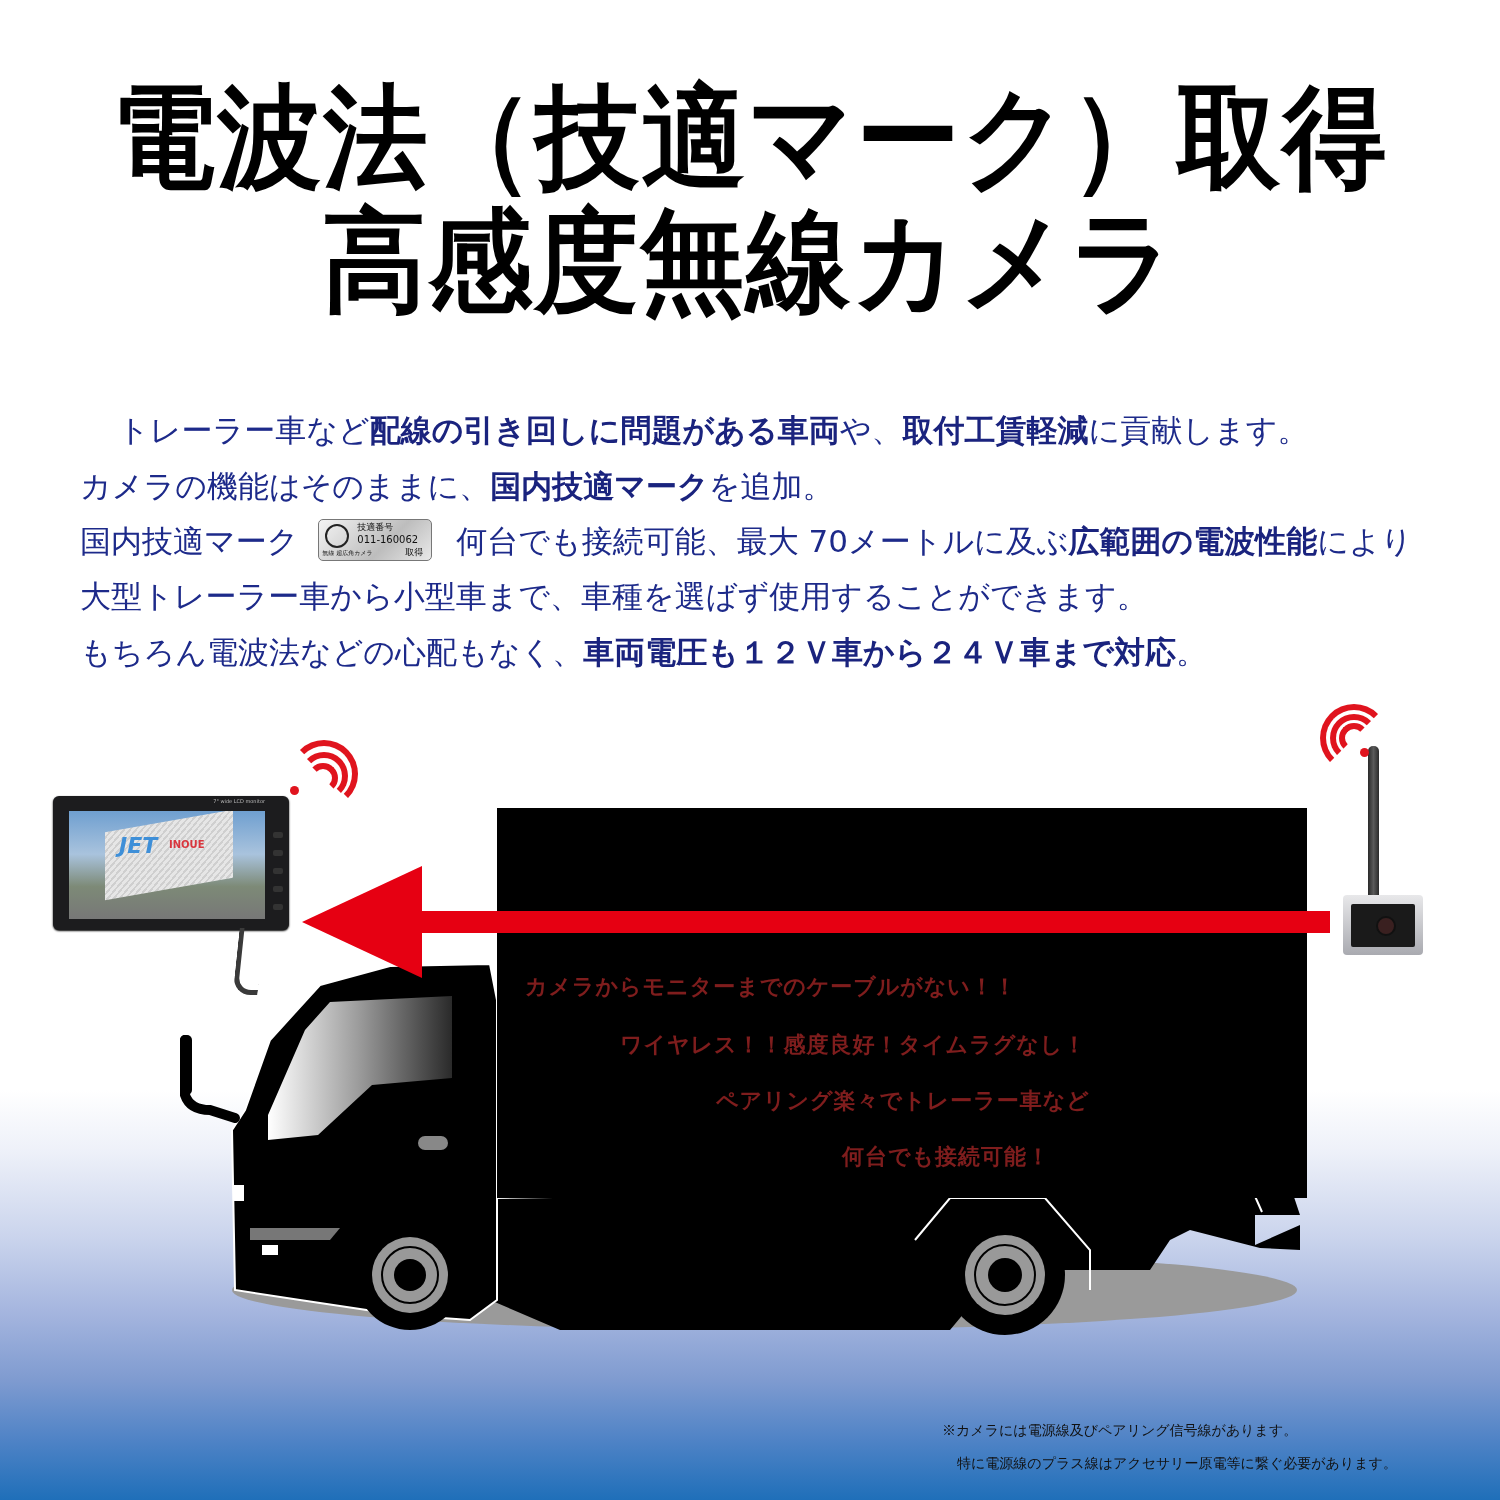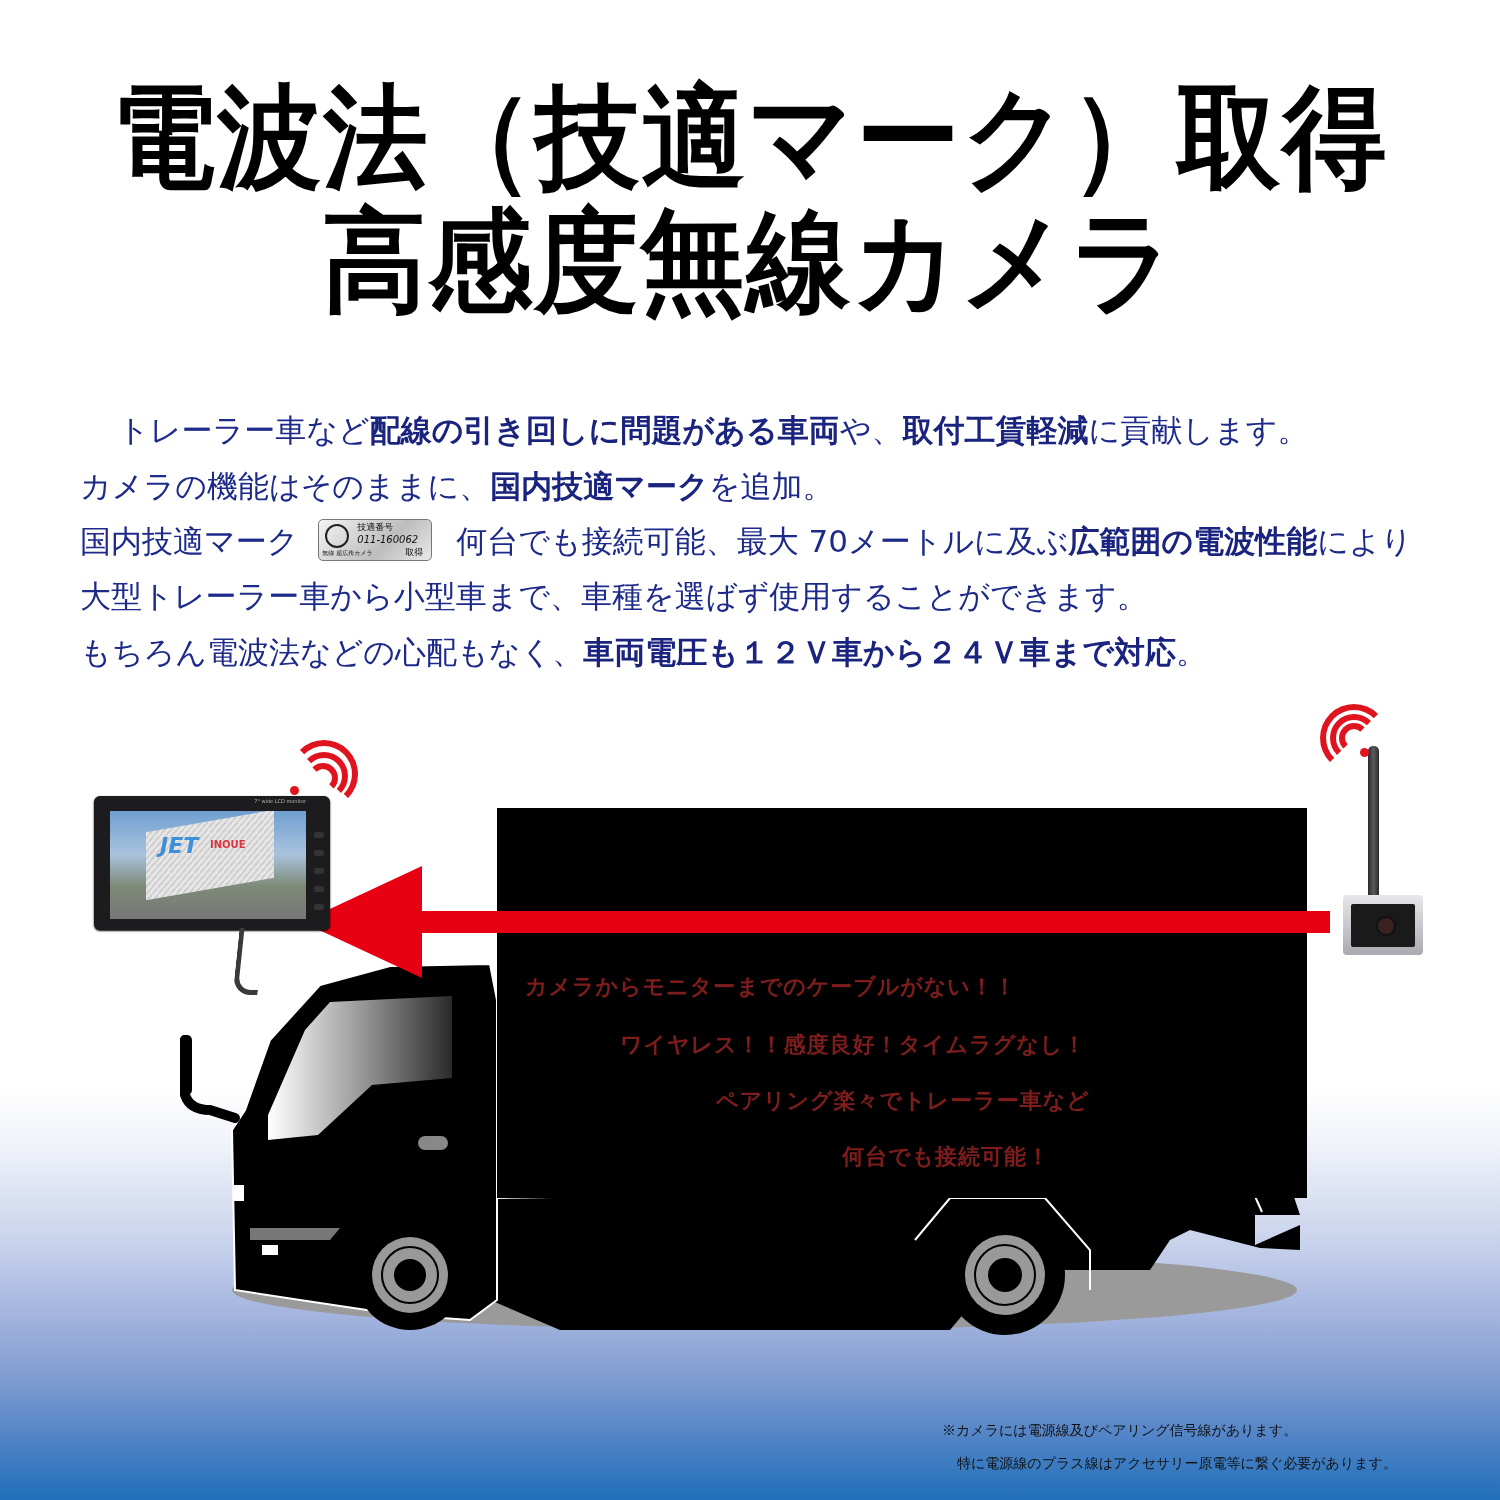--- a/index.html
+++ b/index.html
@@ -27,35 +27,35 @@
   .l-4 { top:624px; }
 
   .mark-badge {
     display:inline-block; vertical-align:middle; width:112px; height:40px; margin:1px 14px 0 10px;
     border:1px solid #777; border-radius:5px;
     background:linear-gradient(135deg,#f4f4f4,#bdbdbd 60%,#e9e9e9);
     position:relative; top:-4px;
   }
   .mark-badge .circ { position:absolute; left:6px; top:4px; width:20px; height:20px; border:2px solid #222; border-radius:50%; }
   .mark-badge .t1 { position:absolute; left:38px; top:2px; font-size:9px; color:#111; line-height:10px; }
-  .mark-badge .t2 { position:absolute; left:38px; top:14px; font-size:10px; color:#111; line-height:11px;font-style:italic; }
+  .mark-badge .t2 { position:absolute; left:38px; top:14px; font-size:10px; color:#111; line-height:11px; }
   .mark-badge .t3 { position:absolute; right:8px; top:27px; font-size:9px; color:#111; line-height:10px; }
   .mark-badge .t4 { position:absolute; left:3px; top:29px; font-size:6px; color:#111; line-height:7px; }
 
   
   .scene { position:absolute; left:0; top:700px; width:1500px; height:800px; }
   .cargo-box { position:absolute; left:497px; top:108px; width:810px; height:390px; background:#000; }
   .box-line { position:absolute; font-size:22px; font-weight:bold; color:#7f1d1d; white-space:nowrap;
               font-family:"DejaVu Sans", sans-serif; letter-spacing:1px; }
   .bl-0 { left:525px; top:272px; }
   .bl-1 { left:620px; top:330px; }
   .bl-2 { left:716px; top:386px; }
   .bl-3 { left:842px; top:442px; }
 
-  .monitor { position:absolute; left:53px; top:96px; width:236px; height:134px; background:#1c1c1e; border-radius:6px; box-shadow:0 1px 2px #000;margin-left:41px; }
+  .monitor { position:absolute; left:53px; top:96px; width:236px; height:134px; background:#1c1c1e; border-radius:6px; box-shadow:0 1px 2px #000; }
   .monitor .screen { position:absolute; left:16px; top:15px; width:196px; height:108px;
       background:linear-gradient(to bottom,#6f9fd0 0%, #a9c3dd 40%, #7d8a77 70%, #777 100%); overflow:hidden; }
   .monitor .truck-img { position:absolute; left:36px; top:10px; width:128px; height:68px; background:repeating-linear-gradient(135deg,#e6e6e6 0 3px,#cfcfcf 3px 5px); transform:skewY(-10deg); }
   .monitor .jet { position:absolute; left:50px; top:22px; font-size:22px; font-style:italic; font-weight:bold; color:#3e8fd8; }
   .monitor .inoue { position:absolute; left:100px; top:28px; font-size:10px; color:#d9363e; font-weight:bold; }
   .monitor .label { position:absolute; right:24px; top:2px; font-size:5px; color:#bbb; }
   .monitor .btn { position:absolute; right:6px; width:10px; height:6px; background:#333; border-radius:2px; }
   .cable { position:absolute; left:236px; top:228px; width:20px; height:62px; border-left:5px solid #3a3a3a; border-bottom:5px solid #3a3a3a; border-bottom-left-radius:18px; transform:skewX(-6deg); }
 
   .camera { position:absolute; left:1343px; top:195px; width:80px; height:60px; background:linear-gradient(#e8e8ea,#a9aab0); border-radius:4px; }

